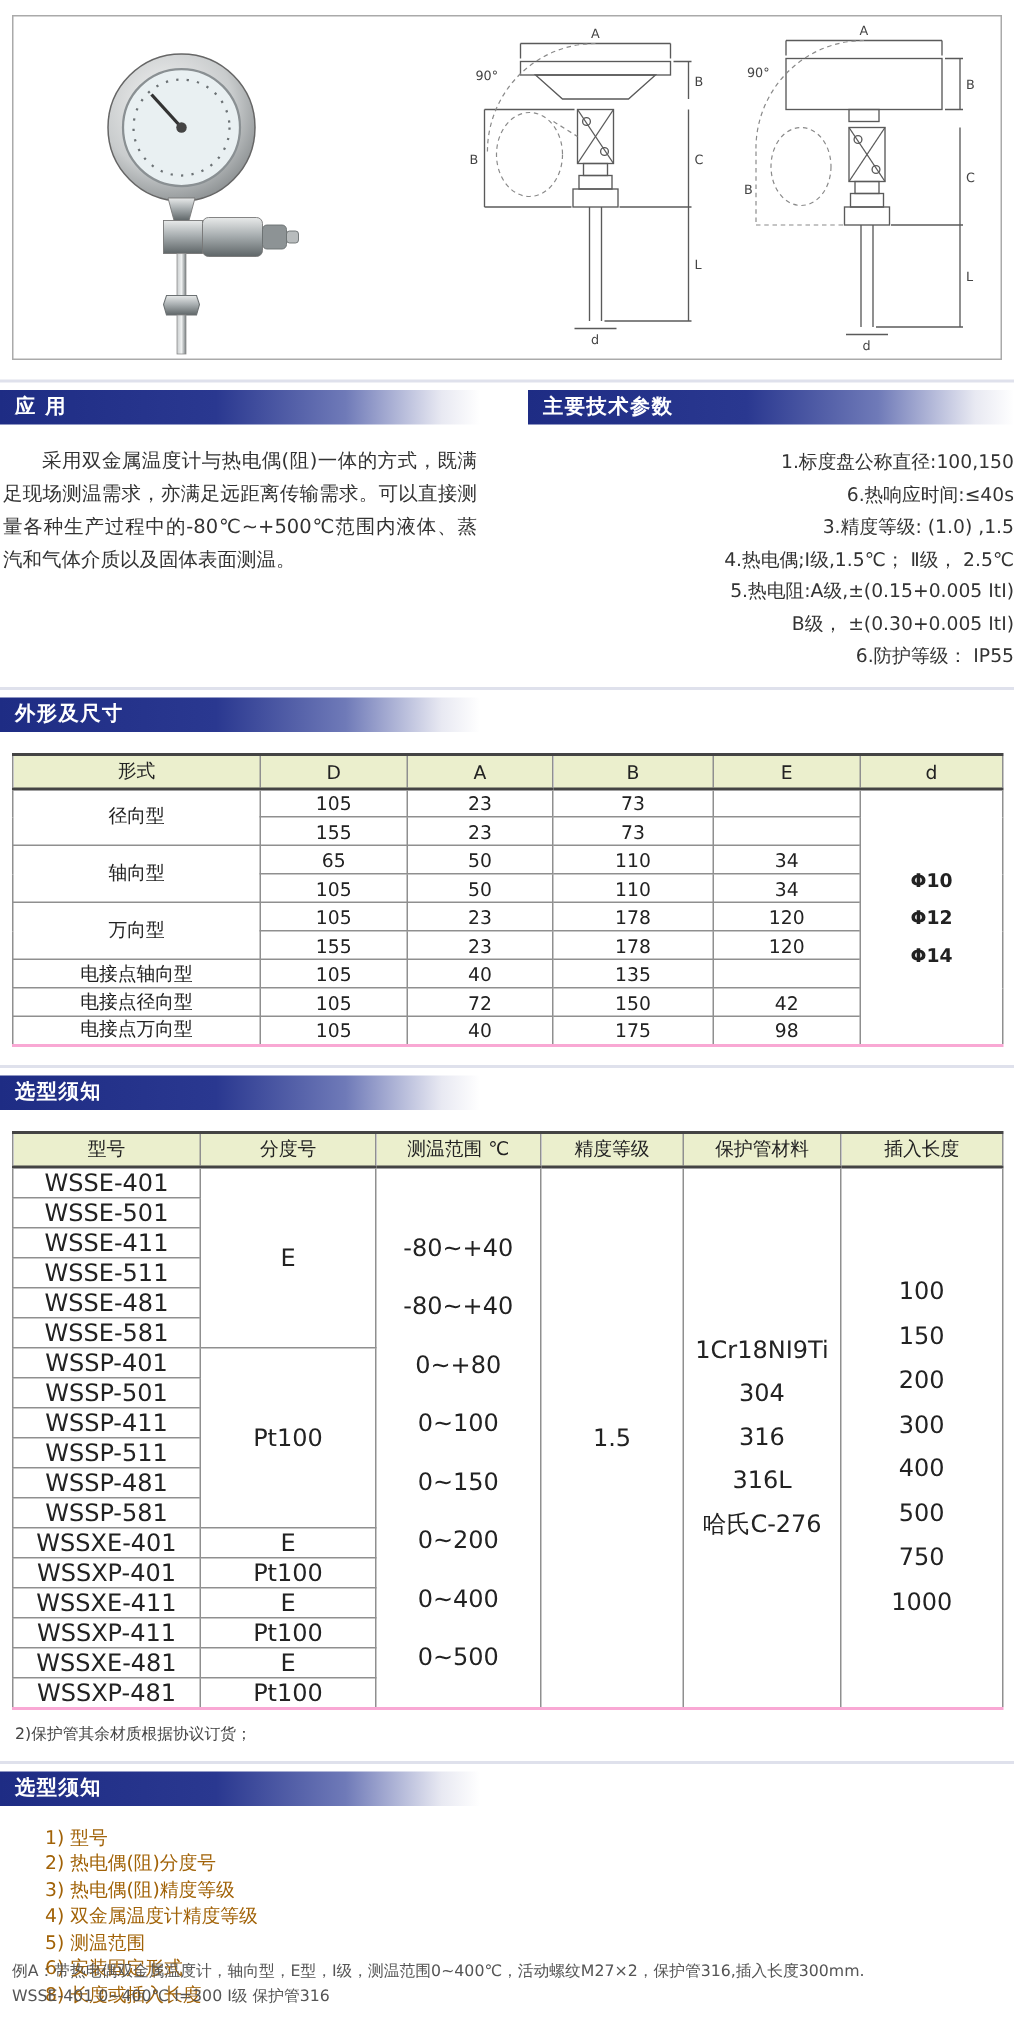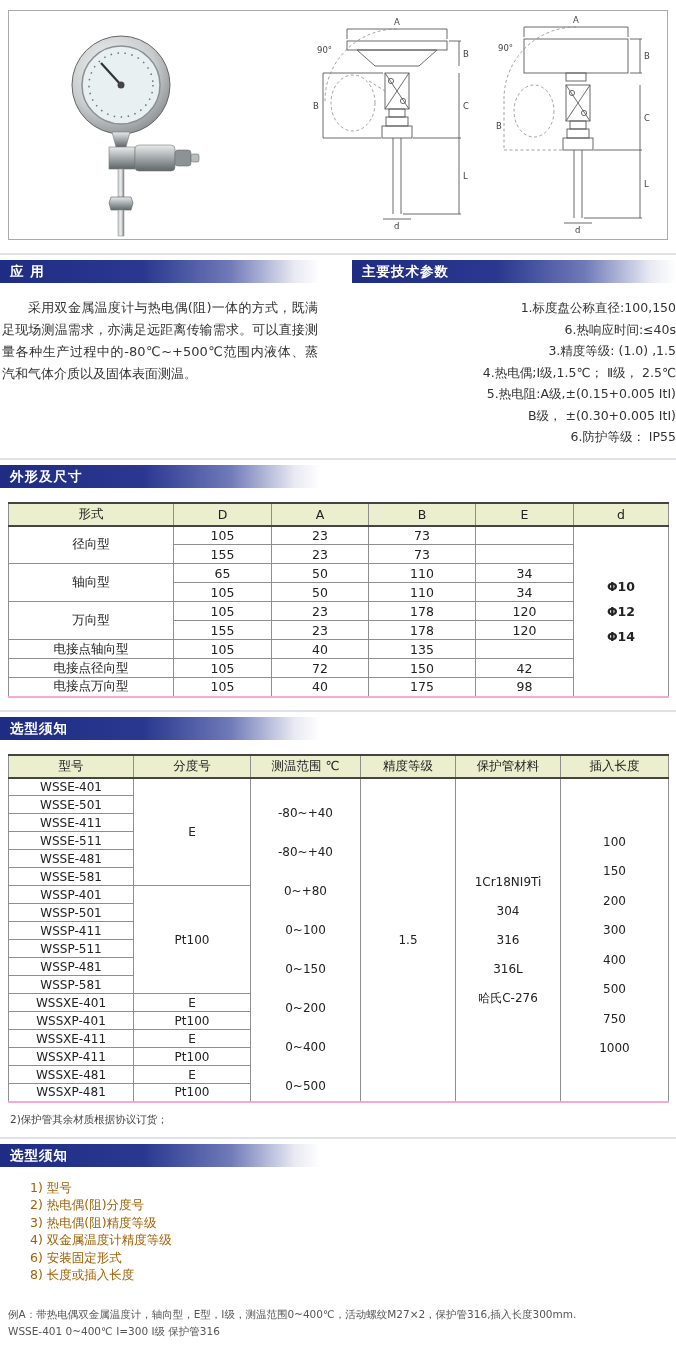--- a/index.html
+++ b/index.html
@@ -37,21 +37,21 @@
   .params .indent { padding-left:5.2em; }
   
   table { border-collapse:collapse; width:660px; margin:14px 0 0 8px; table-layout:fixed; }
   th, td {
     border:1px solid #8f8f8f; text-align:center; vertical-align:middle;
     font-size:12.5px; color:#222; font-weight:normal; overflow:hidden;
   }
   thead th { background:#ebefcd; height:23px; border-bottom:2px solid #444; }
   table { border-top:2px solid #444; border-bottom:2px solid #f9a8d4; }
   .dim-table td { height:19px; }
-  .model-table td { height:18px; font-size:12px; }
+  .model-table td { height:18px; font-size:16px; }
   .multi div { line-height:18px;margin-top:20px; }
   .mat-cell div { margin:13px 0; line-height:16px; }
   .len-cell div { line-height:17.5px;margin-top:12px; }
   .rng-cell div { line-height:19px; }
   .dcol div { line-height:25px;font-weight:bold; }
   
   .notes { margin:8px 0 0 10px; font-size:10.5px; line-height:16px; color:#444; }
   .sel-list { margin:12px 0 0 30px; font-size:12.5px; line-height:17.5px; color:#a16207; }
   .footer { position:absolute; left:8px; bottom:6px; font-size:10.5px; line-height:17px; color:#555; }
   svg text { font-family:"DejaVu Sans","Liberation Sans",sans-serif; }
@@ -432,20 +432,21 @@
   <div>2)保护管其余材质根据协议订货；</div>
 </div>
 
 <div class="rule" style="margin-top:10px"></div>
 <div class="bar bar-half bar-gap">选型须知</div>
 <div class="sel-list">
   <div>1) 型号</div>
   <div>2) 热电偶(阻)分度号</div>
   <div>3) 热电偶(阻)精度等级</div>
   <div>4) 双金属温度计精度等级</div>
+  <div>5) 测温范围</div>
   <div>6) 安装固定形式</div>
   <div>8) 长度或插入长度</div>
 </div>
 
 <div class="footer">
   <div>例A：带热电偶双金属温度计，轴向型，E型，I级，测温范围0~400℃，活动螺纹M27×2，保护管316,插入长度300mm.</div>
   <div>WSSE-401  0~400℃  I=300 I级  保护管316</div>
 </div>
 
 </body></html>

